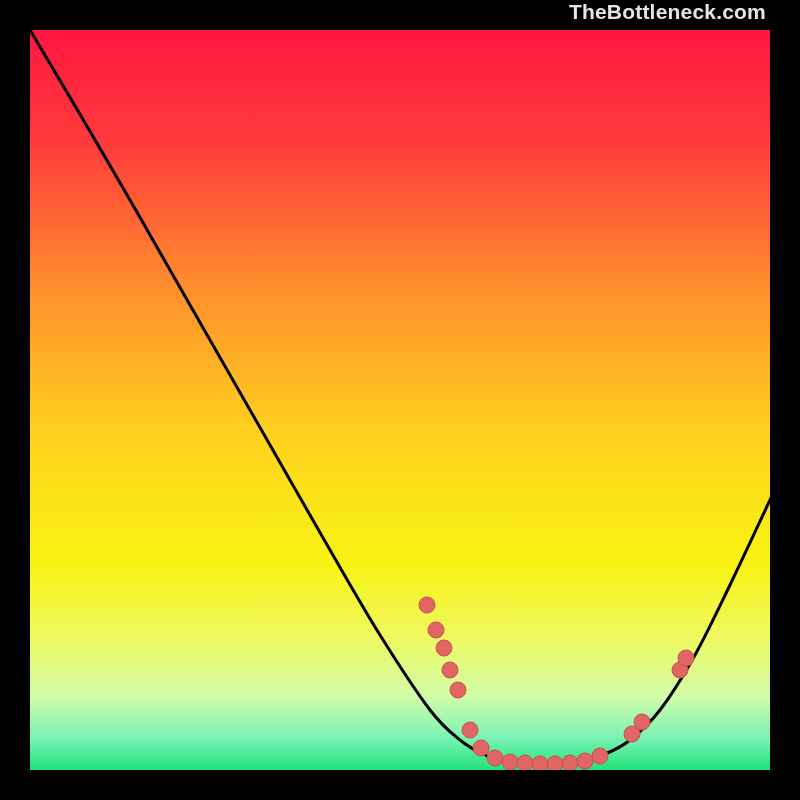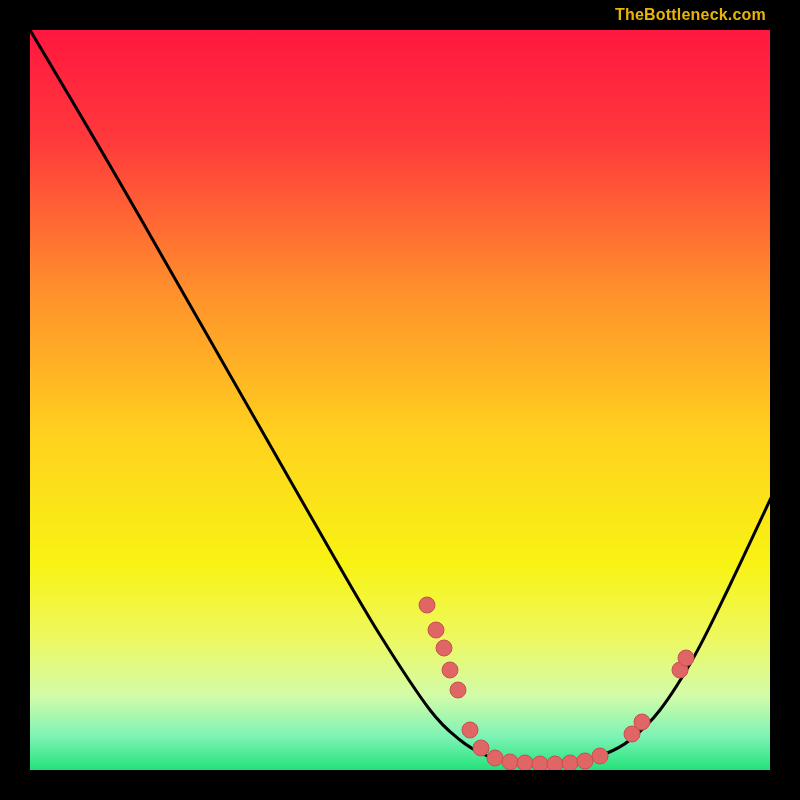--- a/index.html
+++ b/index.html
@@ -29,24 +29,24 @@
   .curve-svg {
     position: absolute;
     left: 0;
     top: 0;
     width: 740px;
     height: 740px;
     pointer-events: none;
   }
   .watermark {
     position: absolute;
-    top: 6px;
+    top: 0;
     right: 34px;
-    color: #eab308;
-    font-size: 16px;
+    color: #e5e5e5;
+    font-size: 21px;
     font-weight: 600;
     letter-spacing: 0.2px;
   }
 </style>
 </head>
 <body>
 
 <div class="frame">
   <svg class="gradient" viewBox="0 0 740 740" preserveAspectRatio="none">
     <defs>

